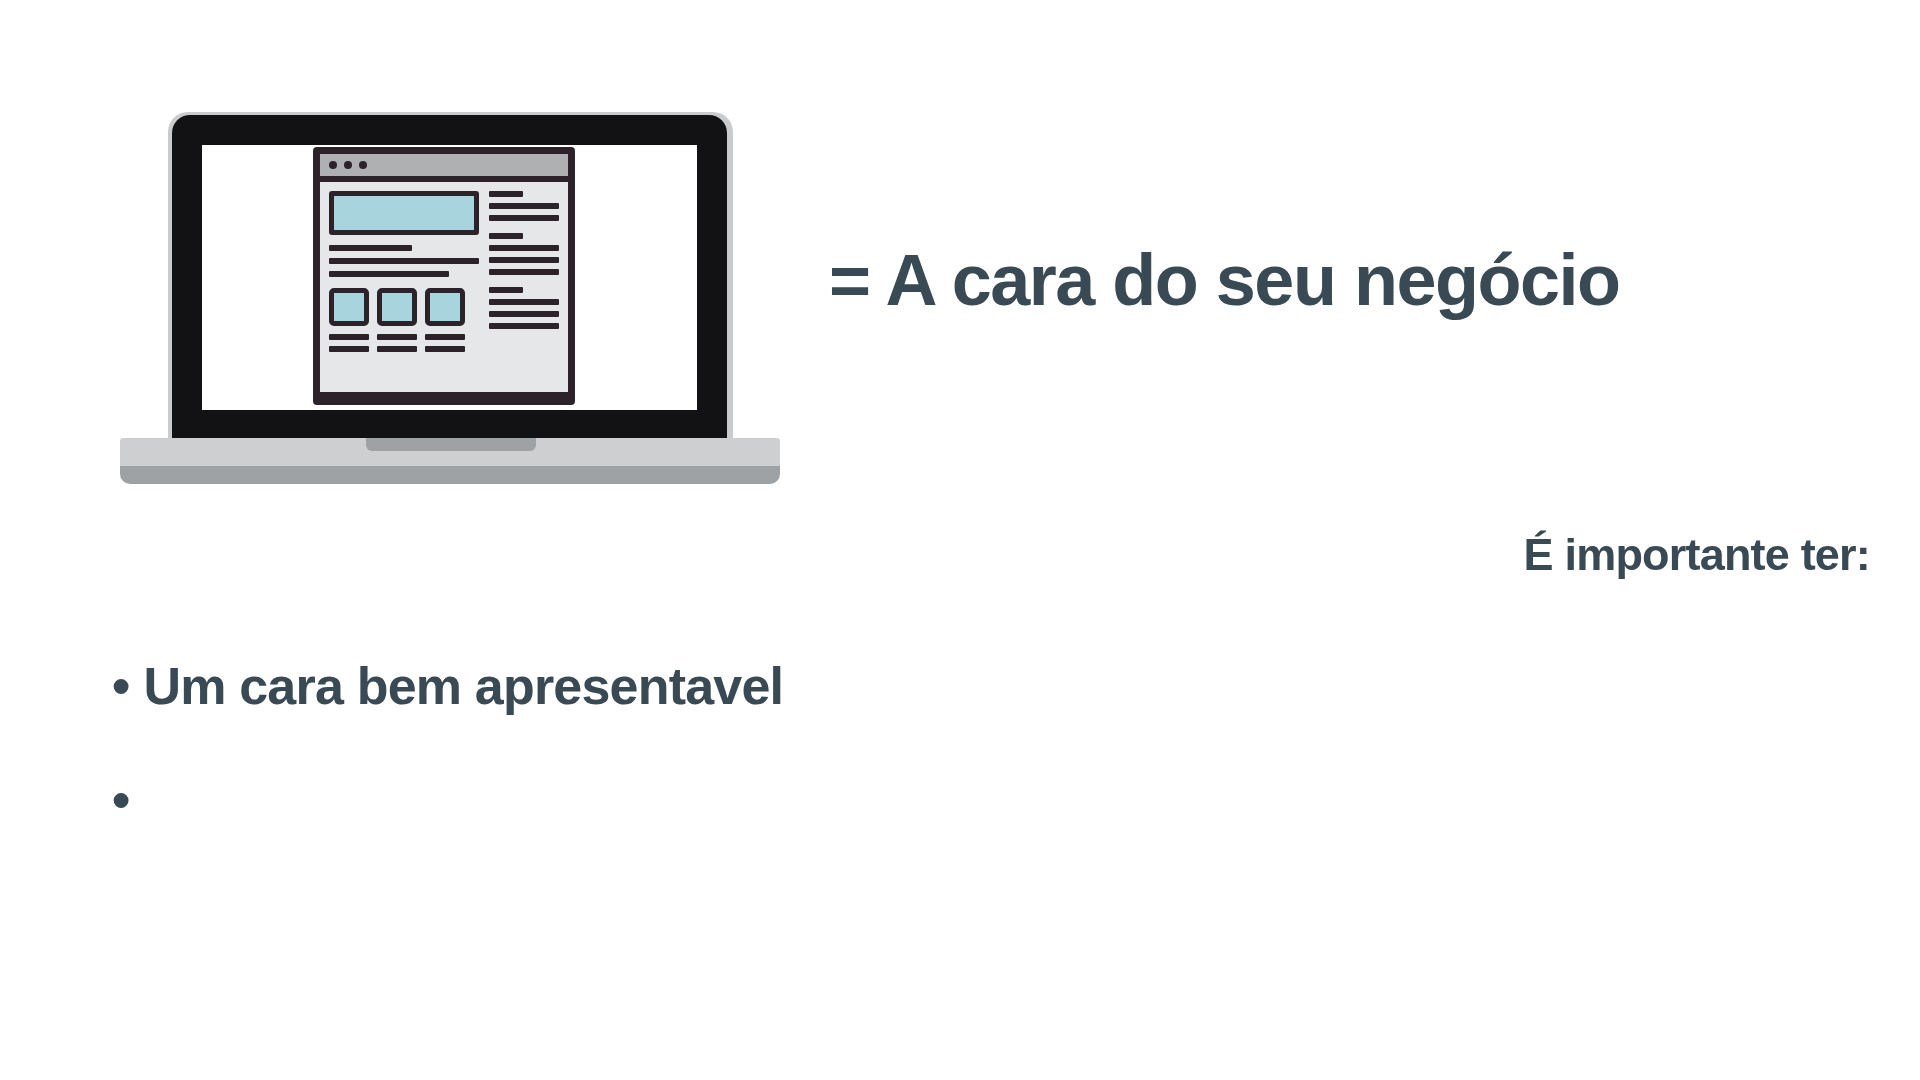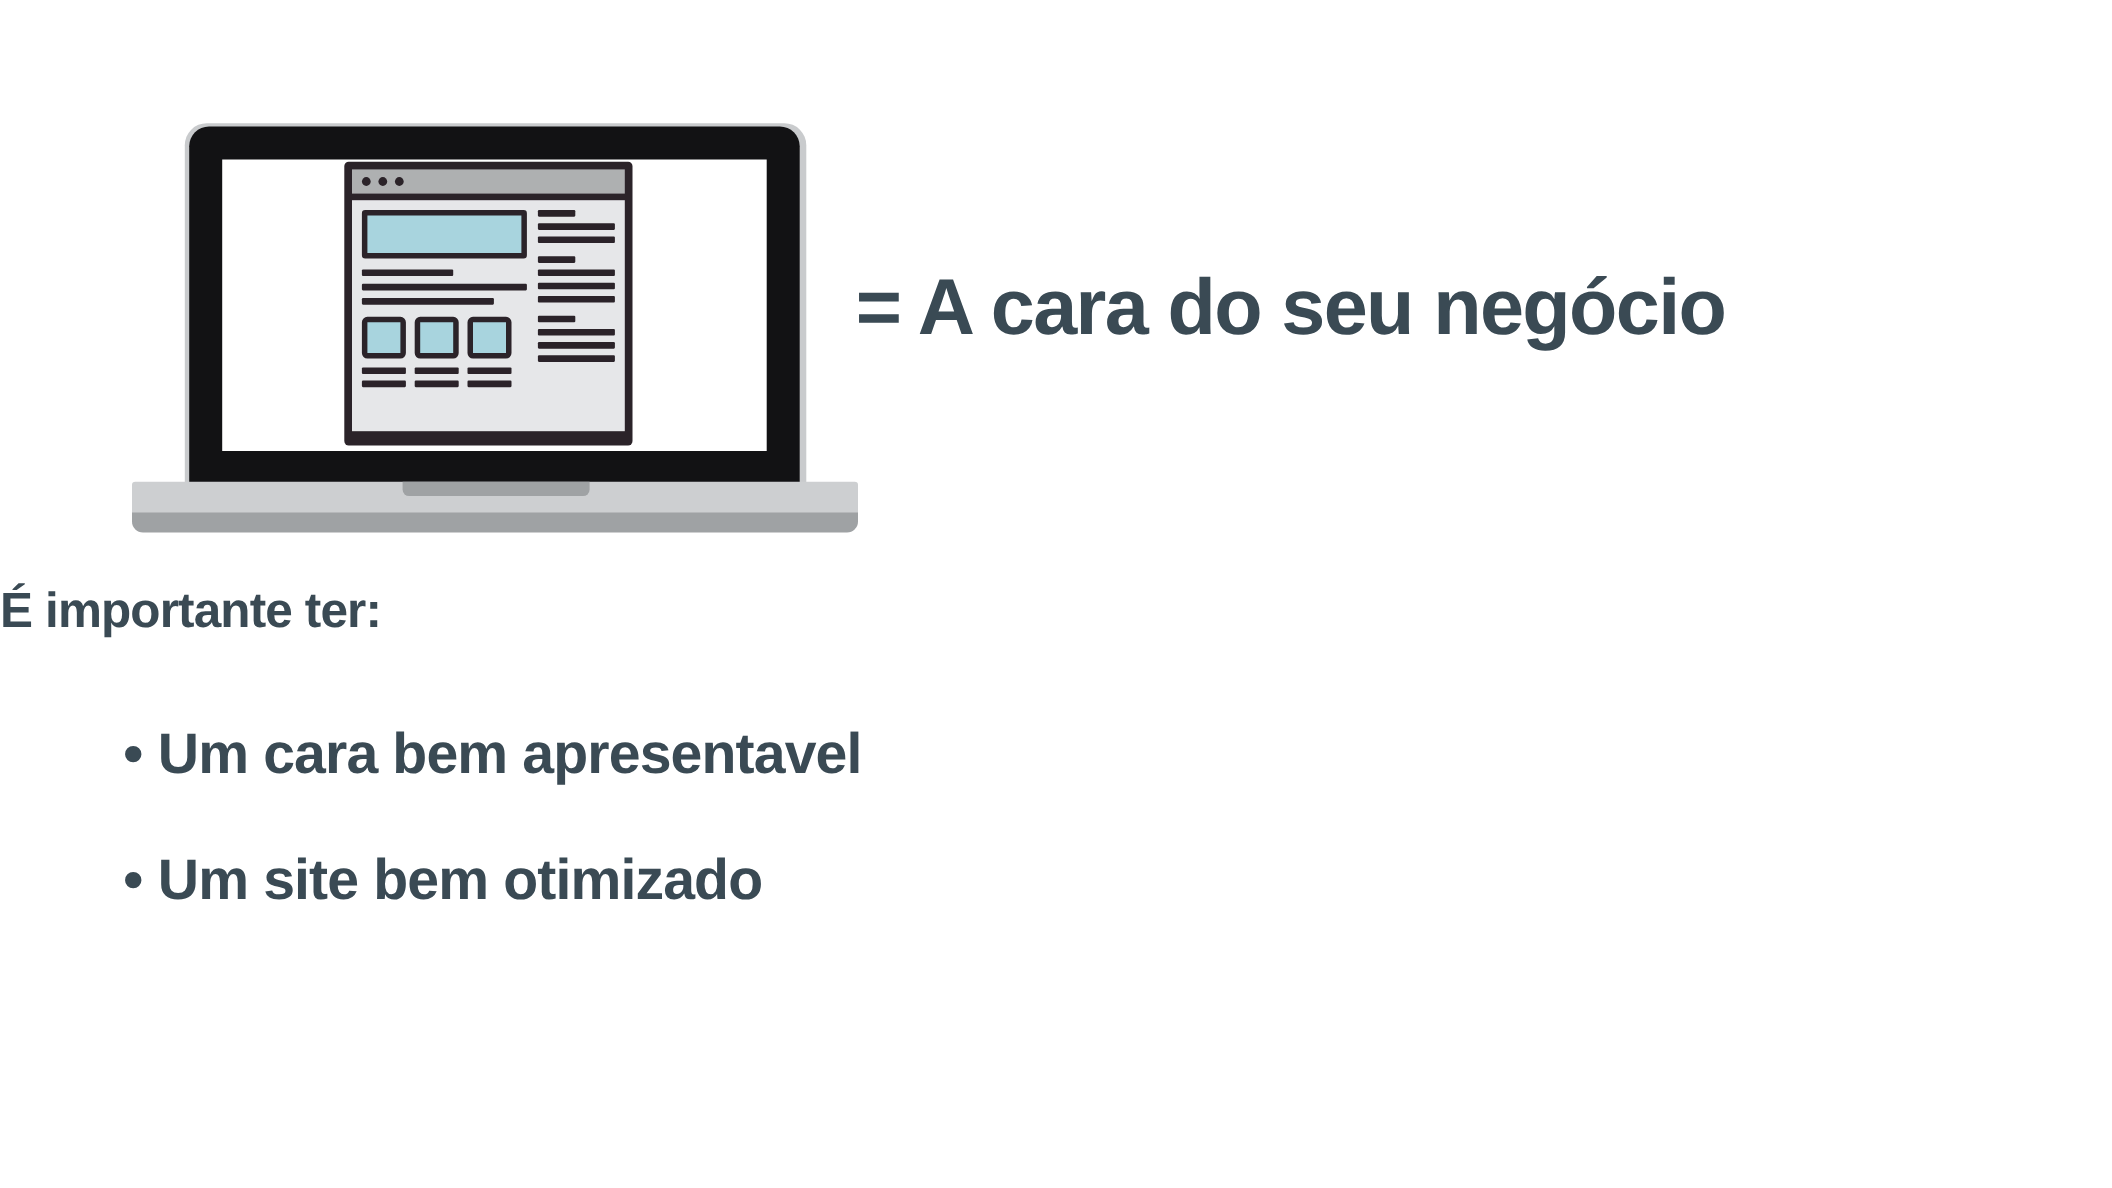--- a/index.html
+++ b/index.html
@@ -186,37 +186,37 @@
   .card-labels .bar {
     width: 40px;
     margin-bottom: 0;
   }
 
   .col-right .bar { margin-bottom: 6px; }
 
   
   .headline {
     position: absolute;
-    left: 778px;
+    left: 829px;
     top: 244px;
     font-size: 72px;
     font-weight: bold;
     color: #3a4a54;
     letter-spacing: -1.5px;
     white-space: nowrap;
     line-height: 1;
   }
 
   
   .subtitle {
     position: absolute;
     left: 0;
     top: 532px;
     width: 1870px;
-    text-align: left;
+    text-align: right;
     font-size: 45px;
     font-weight: bold;
     color: #3a4a54;
     letter-spacing: -0.8px;
     line-height: 1;
   }
 
   
   .bullets {
     position: absolute;
@@ -313,17 +313,16 @@
 
   <div class="subtitle">É importante ter:</div>
 
   <div class="bullets">
     <div class="bullet-item">
       <span class="bullet-marker">•</span>
       <span>Um cara bem apresentavel</span>
     </div>
     <div class="bullet-item">
       <span class="bullet-marker">•</span>
-      <span>Um site bem otimizado</span>
     </div>
   </div>
 
 </div>
 
 </body></html>

